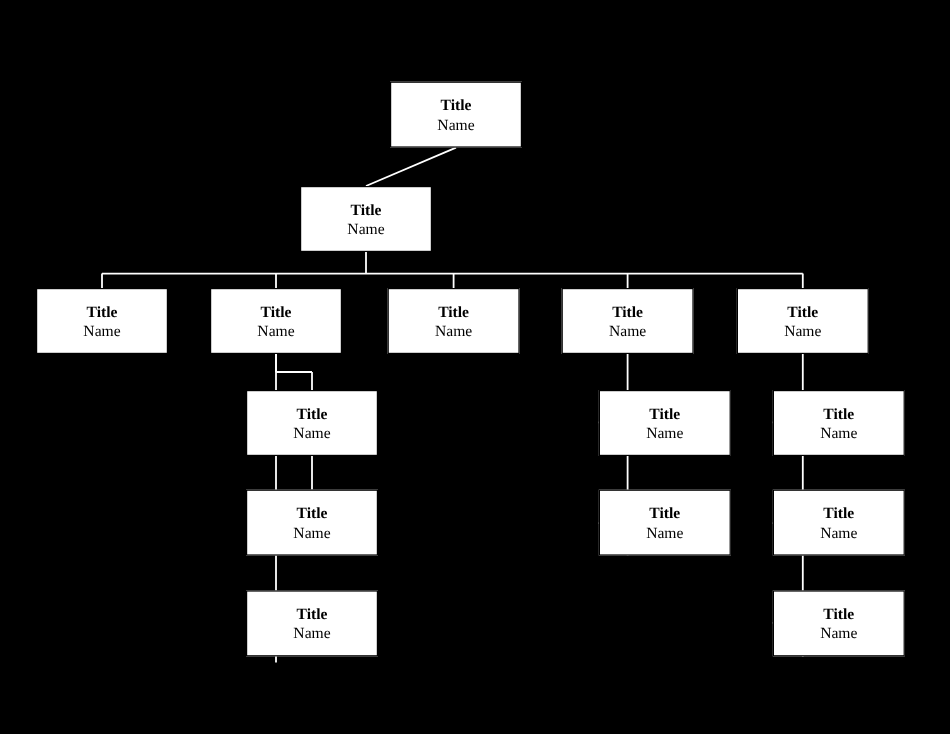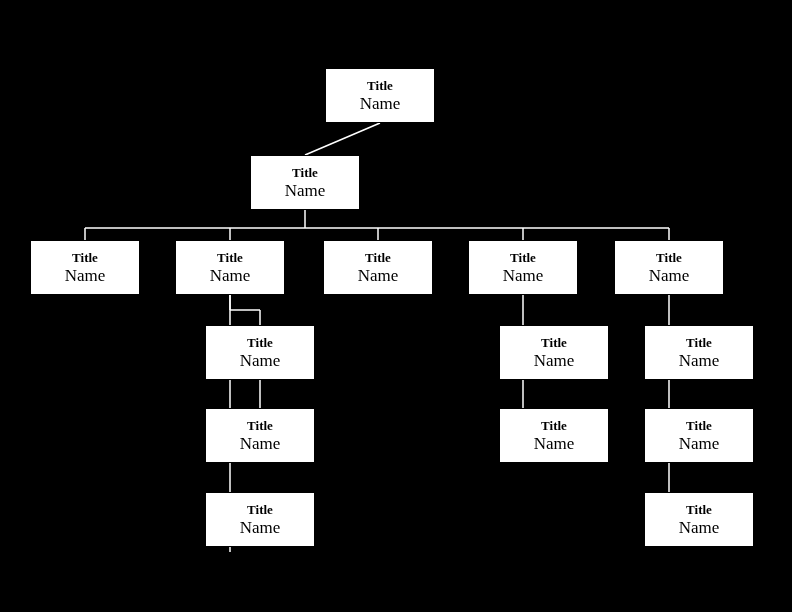--- a/index.html
+++ b/index.html
@@ -38,21 +38,21 @@
       text-align: center;
     }
 
     .node .title {
       font-weight: bold;
       font-size: 13px;
       color: #000;
     }
 
     .node .name {
-      font-size: 17px;
+      font-size: 13px;
       color: #000;
     }
 
     
 
     
     #n0 { width: 110px; height: 55px; left: 325px; top: 68px; }
 
     
     #n1 { width: 110px; height: 55px; left: 250px; top: 155px; }

